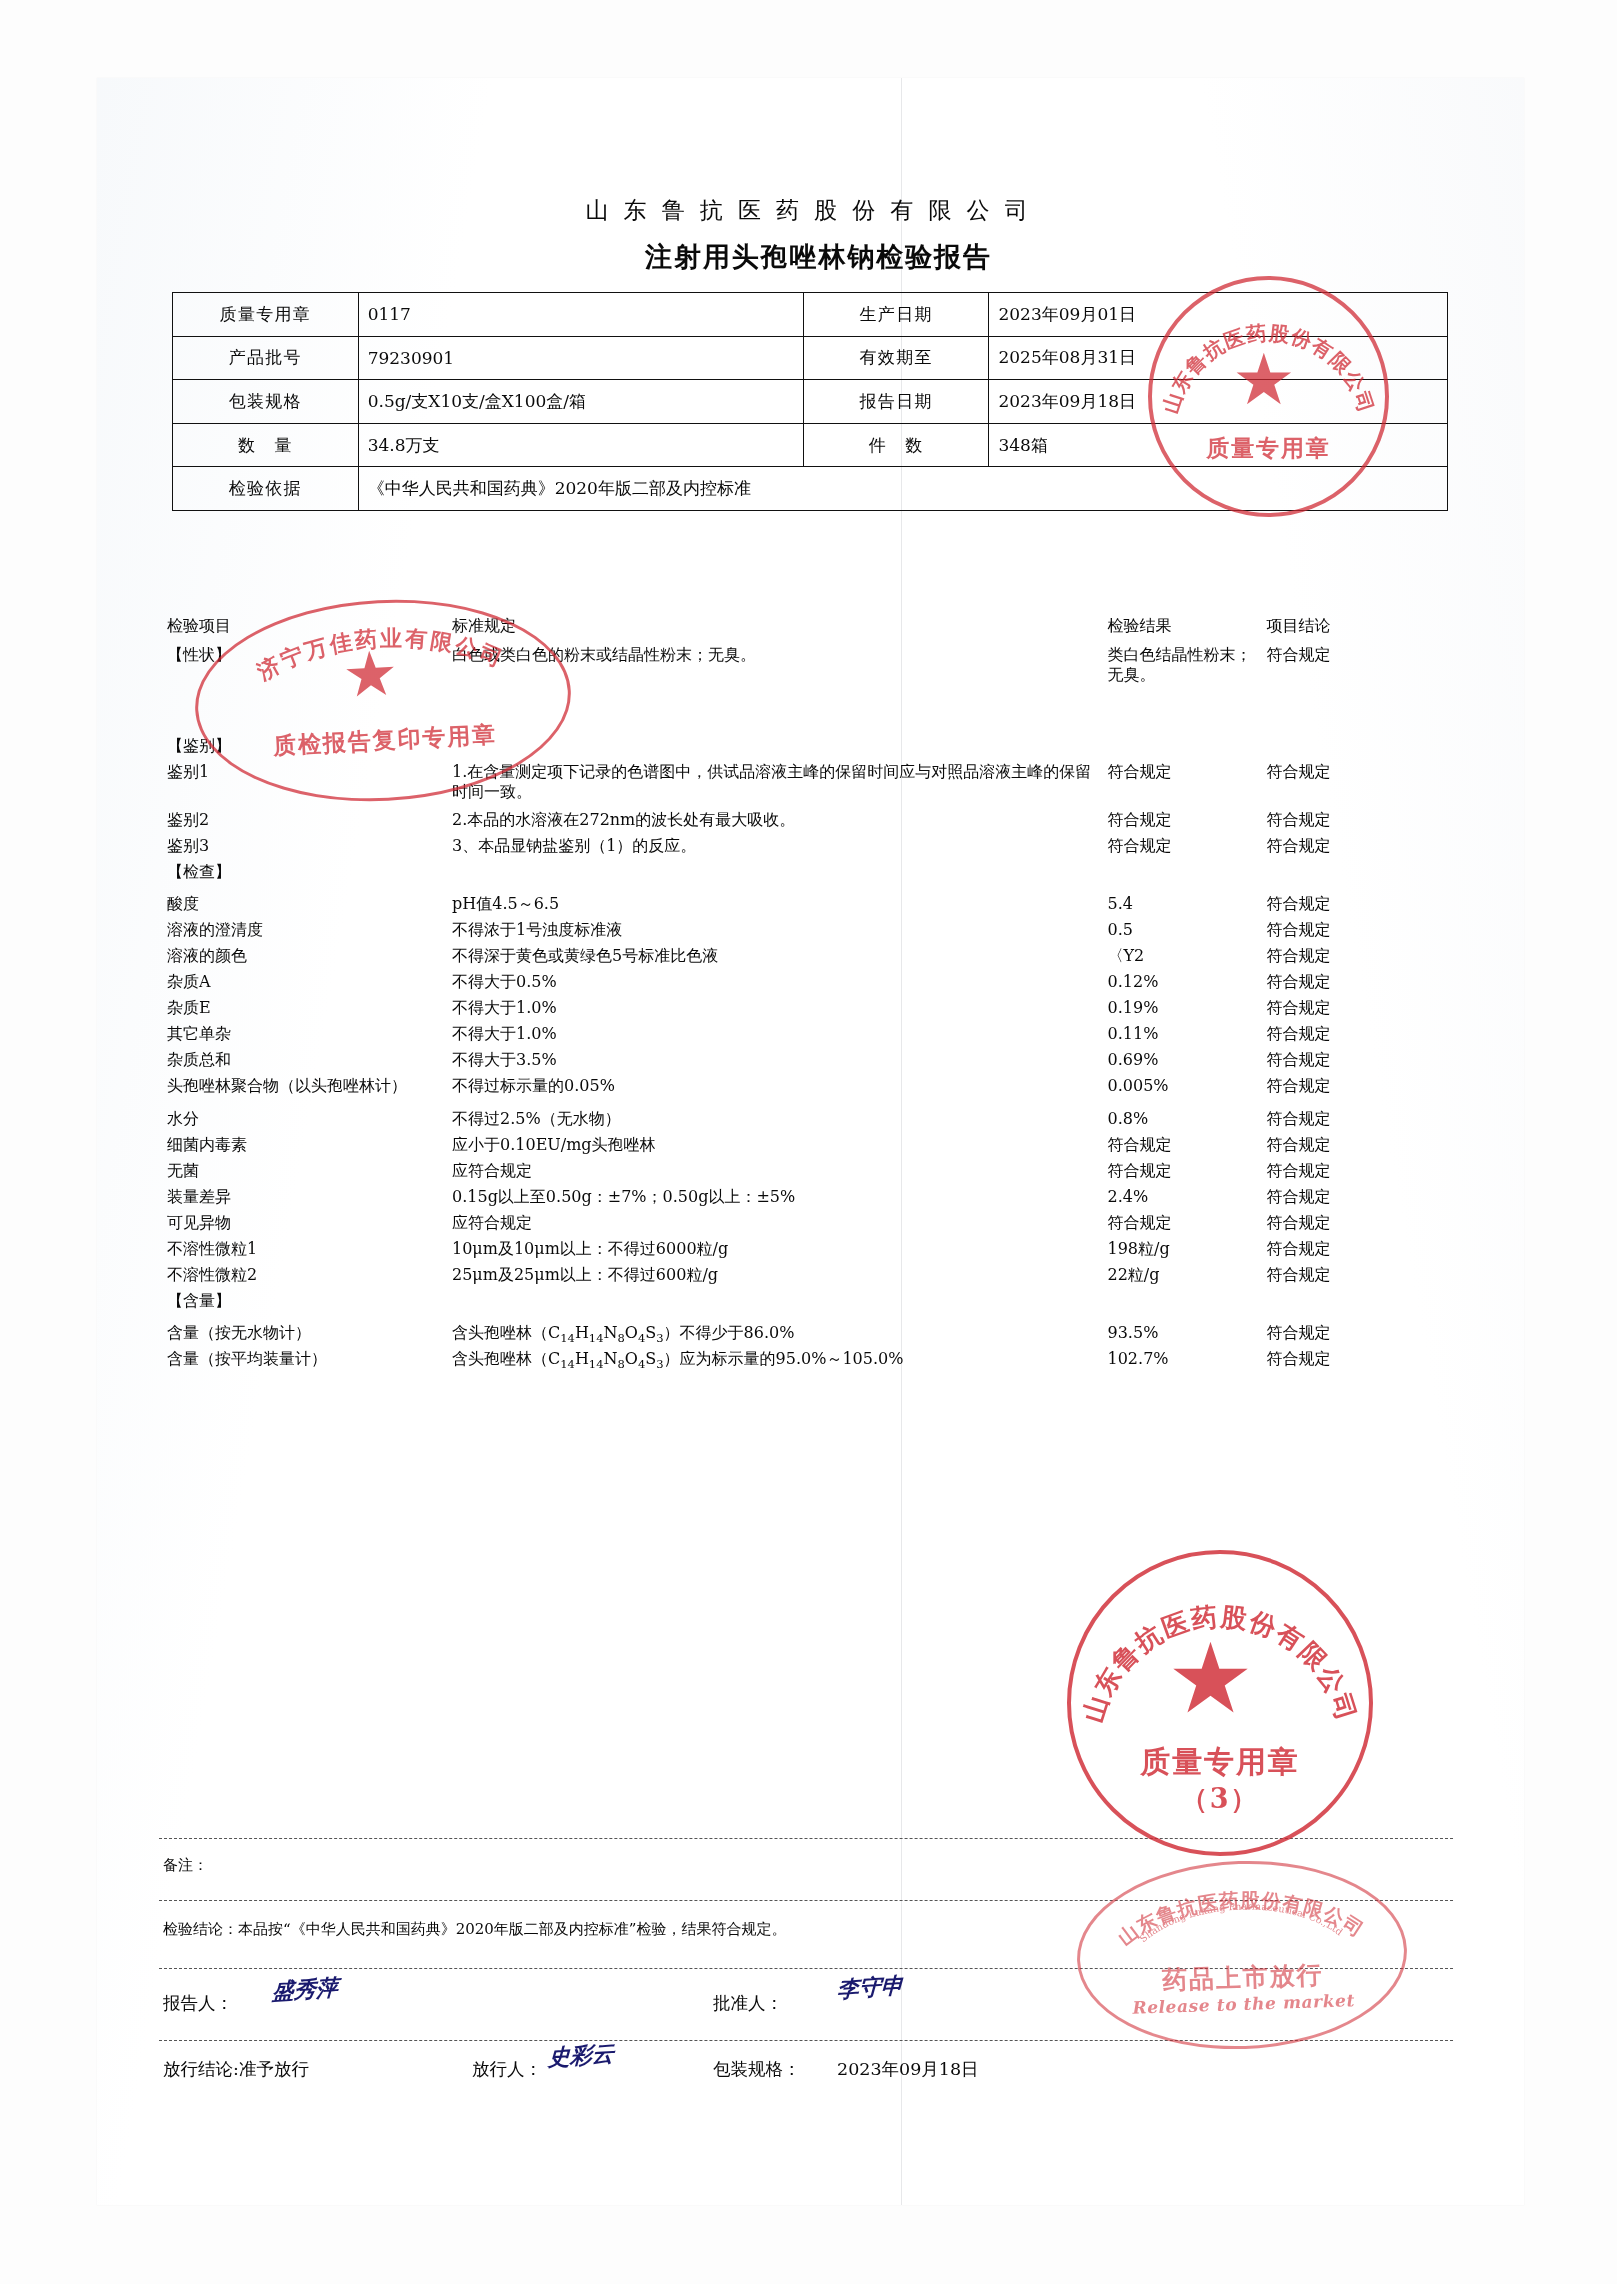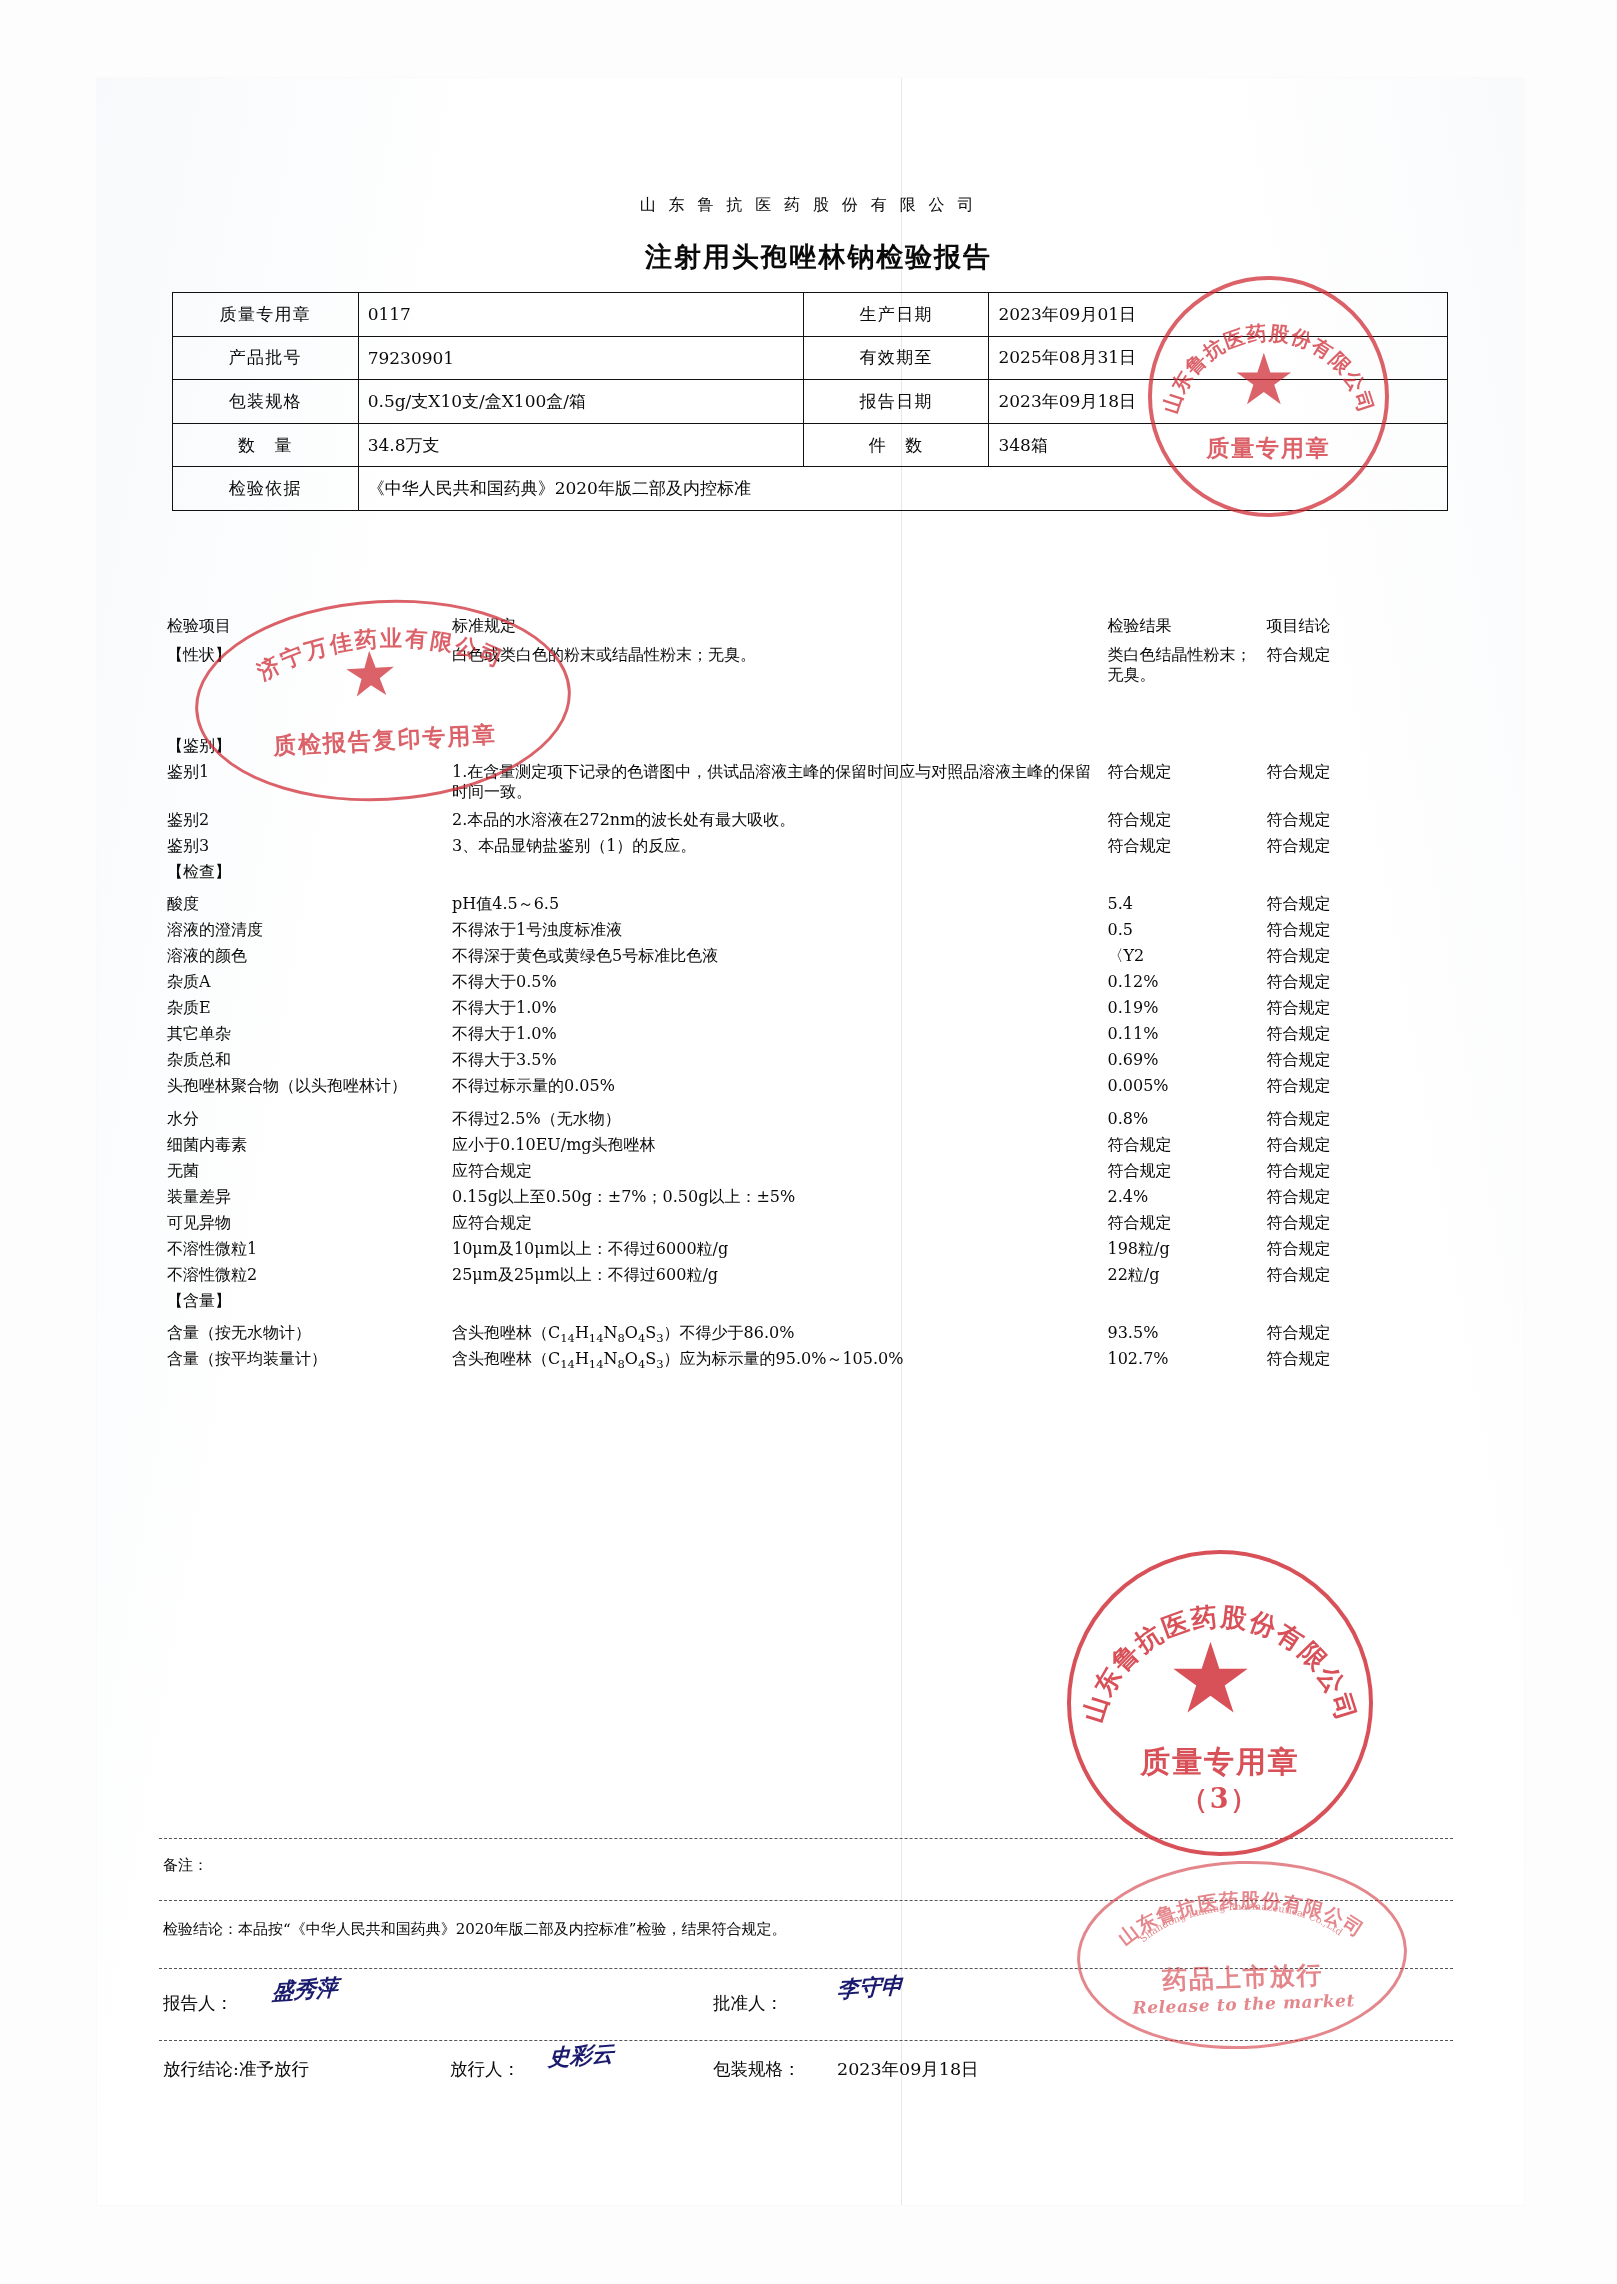--- a/index.html
+++ b/index.html
@@ -43,21 +43,21 @@
     width: 1.3px;
     background: rgba(120,130,140,0.18);
   }
 
   .company-name {
     position: absolute;
     left: 0;
     right: 0;
     top: 195px;
     text-align: center;
-    font-size: 16px;
+    font-size: 23px;
     letter-spacing: 3.9px;
     font-family: "DejaVu Serif", serif;
   }
   .doc-title {
     position: absolute;
     left: 0;
     right: 0;
     top: 239px;
     text-align: center;
     font-size: 27px;
@@ -398,21 +398,21 @@
   </div>
 
   <div class="sig-line" style="left:713px; top:1991px;">批准人：</div>
   <div class="sig-line" style="left:837px; top:1973px;">
     <span class="handwrite">李守申</span>
   </div>
 
   <div class="dash" style="top:2040px;"></div>
 
   <div class="sig-line" style="left:163px; top:2057px;">放行结论:准予放行</div>
-  <div class="sig-line" style="left:450px; top:2057px;">放行人：</div>
+  <div class="sig-line" style="left:472px; top:2057px;">放行人：</div>
   <div class="sig-line" style="left:548px; top:2041px;">
     <span class="handwrite">史彩云</span>
   </div>
   <div class="sig-line" style="left:713px; top:2057px;">包装规格：</div>
   <div class="sig-line" style="left:837px; top:2057px;">2023年09月18日</div>
 
   <div class="stamp stamp-circle" style="left:1148px; top:276px; width:233px; height:233px; opacity:0.72;">
     <svg class="arc-text" viewBox="0 0 360 360">
       <defs>
         <path id="arcTop1" d="M 40,200 A 145,145 0 0 1 320,200"></path>

